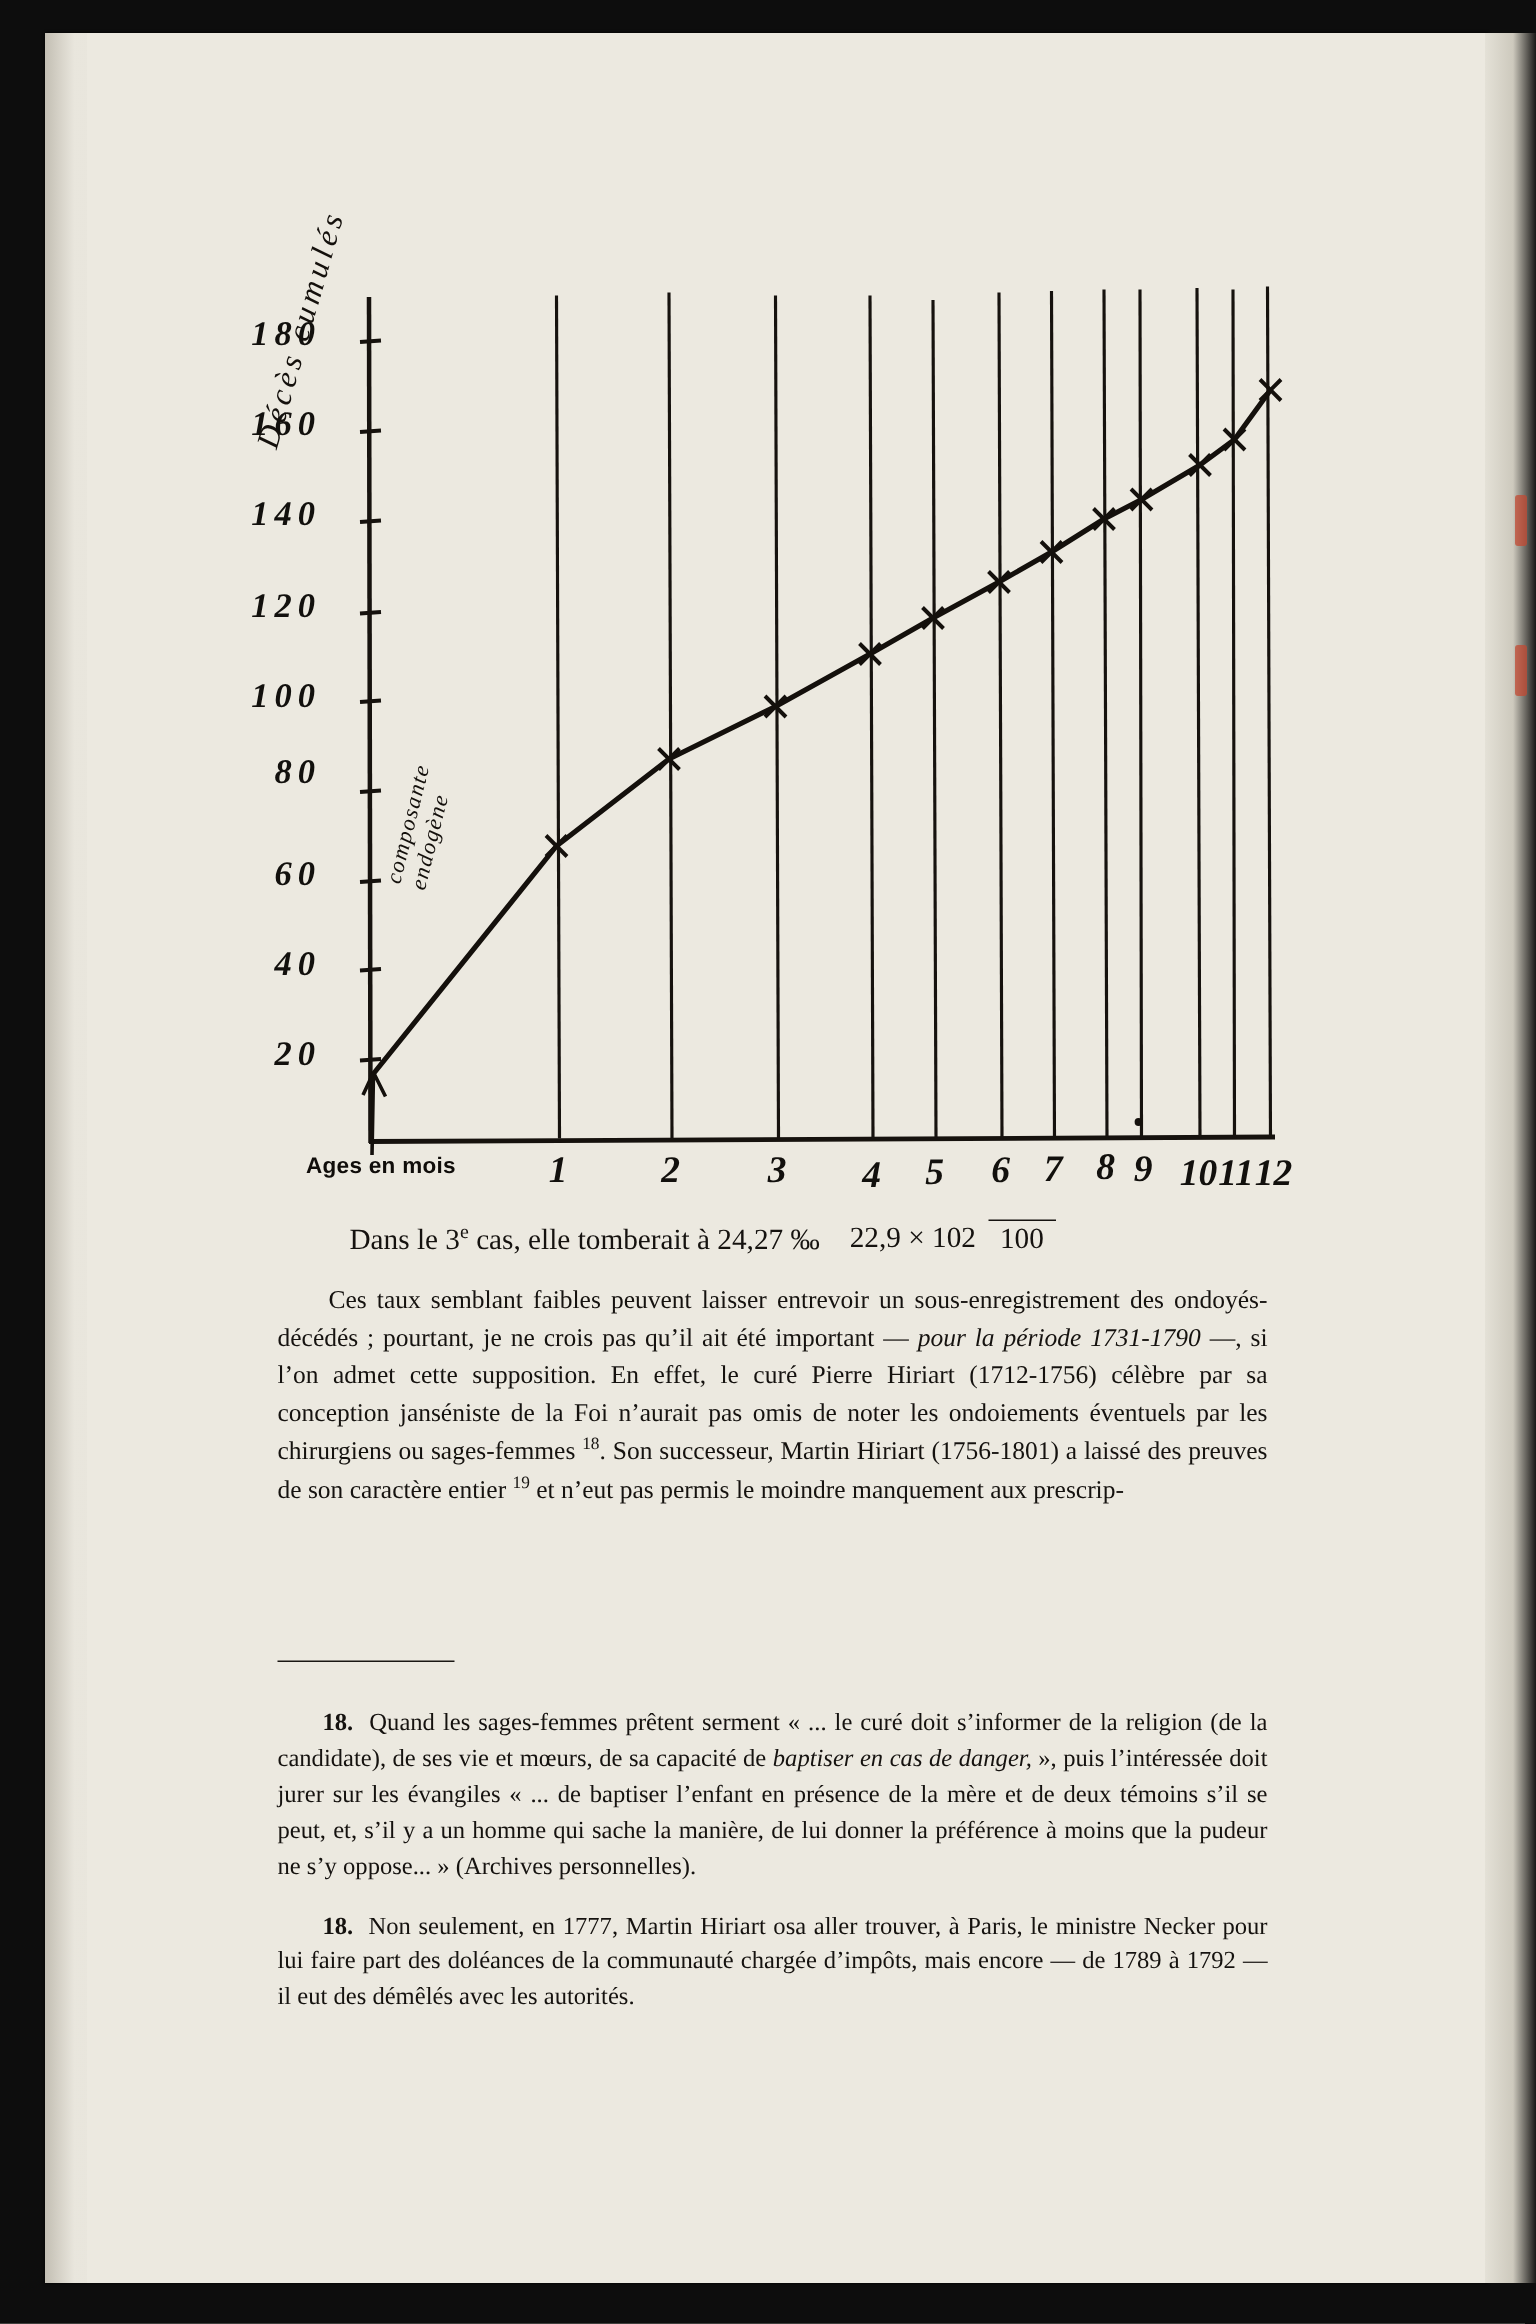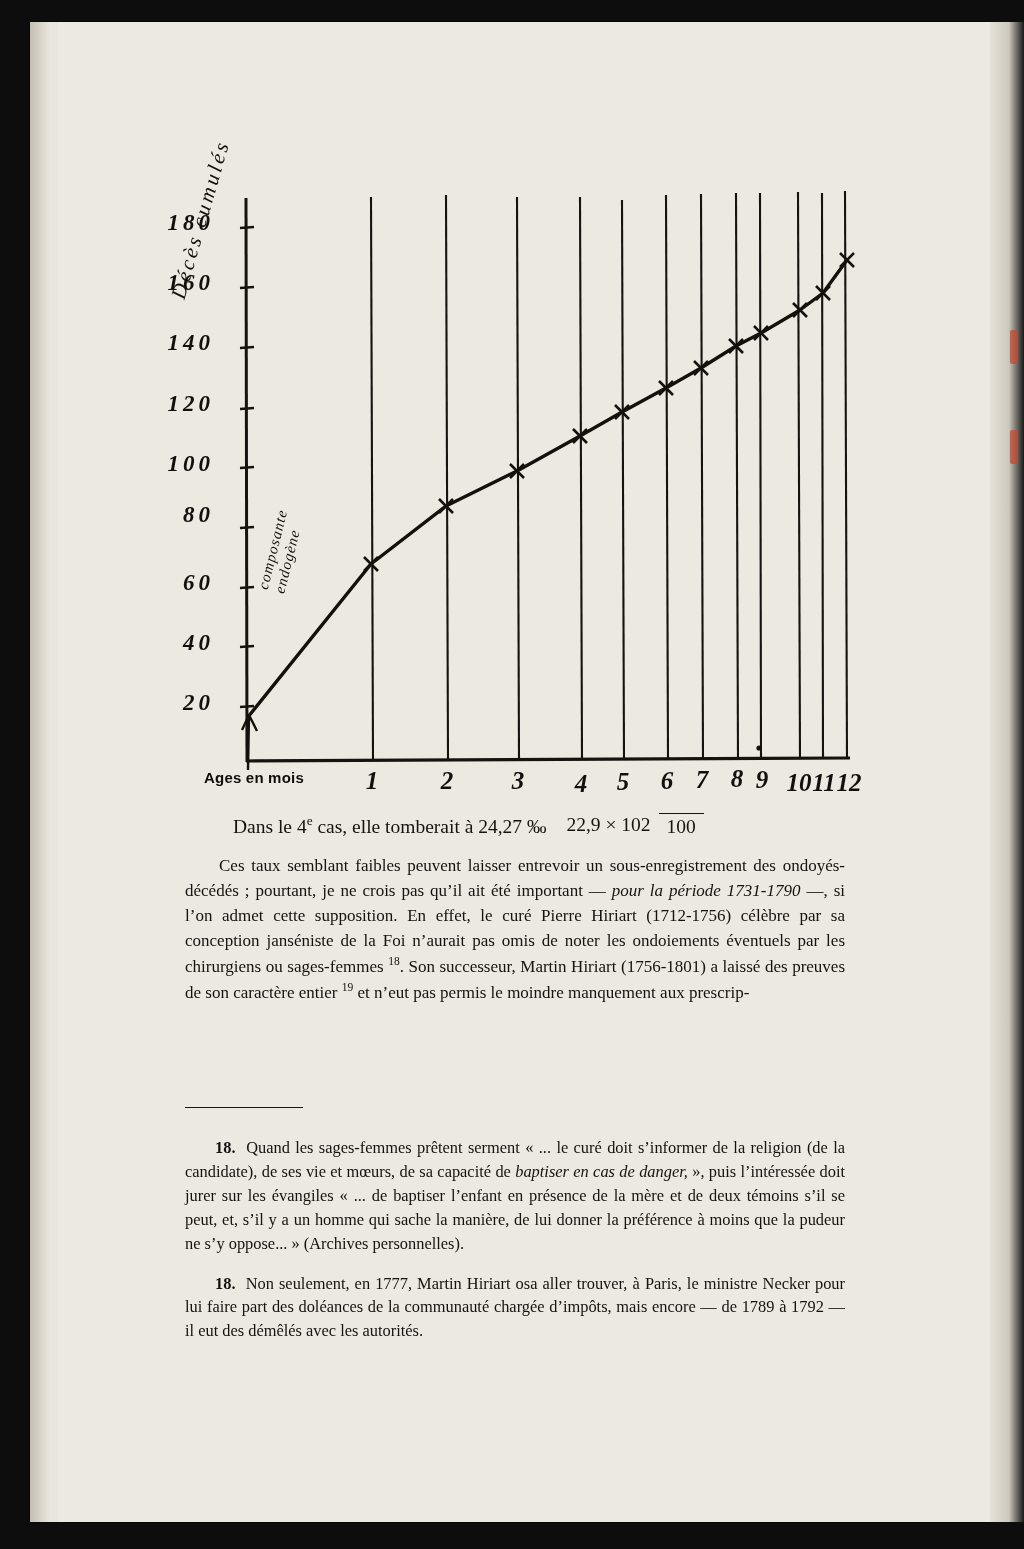--- a/index.html
+++ b/index.html
@@ -291,21 +291,21 @@
     <div class="xtick" style="left:595px; top:596px;">9</div>
     <div class="xtick" style="left:632px; top:599px;">10</div>
     <div class="xtick" style="left:657px; top:599px;">11</div>
     <div class="xtick" style="left:682px; top:599px;">12</div>
   </div>
 
   <div class="body-text">
 
     <div class="formula-line">
       <span>
-        <span>Dans le 4</span><sup>e</sup><span> cas, elle tomberait à 24,27 ‰</span>
+        <span>Dans le 3</span><sup>e</sup><span> cas, elle tomberait à 24,27 ‰</span>
       </span>
       <span class="fraction">
         <span class="num">22,9 × 102</span>
         <span class="den">100</span>
       </span>
     </div>
 
     <p class="para"><span>Ces taux semblant faibles peuvent laisser entrevoir un sous-enregistrement des ondoyés-décédés ; pourtant, je ne crois pas qu’il ait été important — </span><i>pour la période 1731-1790</i><span> —, si l’on admet cette supposition. En effet, le curé Pierre Hiriart (1712-1756) célèbre par sa conception janséniste de la Foi n’aurait pas omis de noter les ondoiements éventuels par les chirurgiens ou sages-femmes </span><sup>18</sup><span>. Son successeur, Martin Hiriart (1756-1801) a laissé des preuves de son caractère entier </span><sup>19</sup><span> et n’eut pas permis le moindre manquement aux prescrip-</span></p>
   </div>
 

